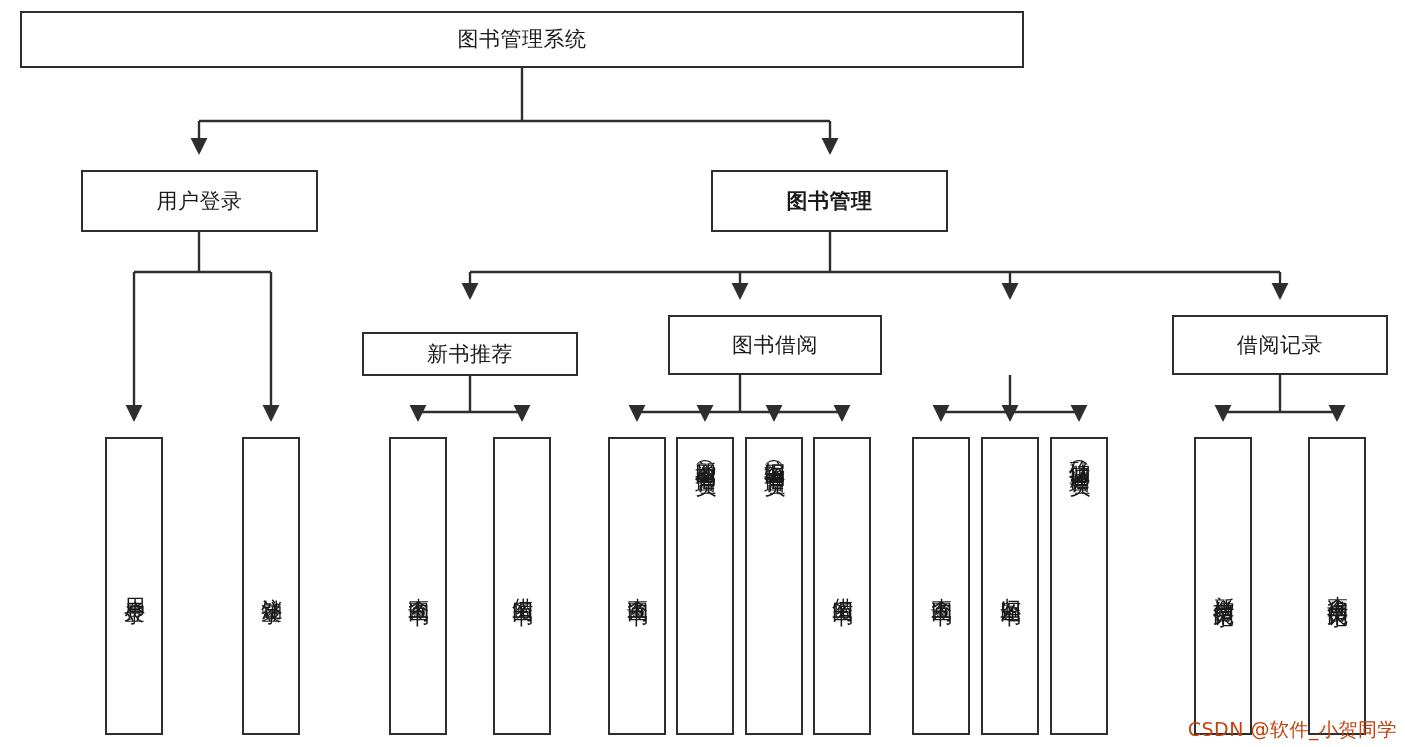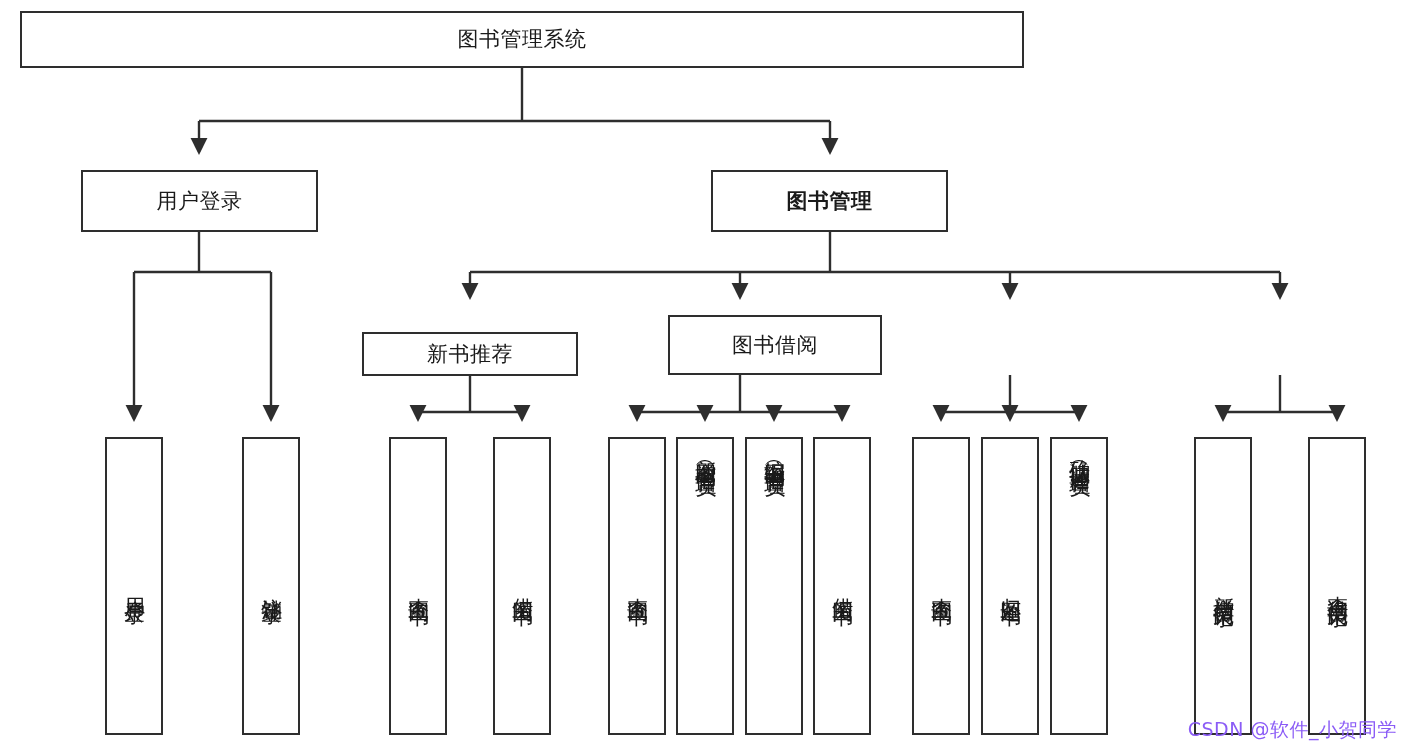--- a/index.html
+++ b/index.html
@@ -77,21 +77,21 @@
     align-items: flex-start;
     justify-content: center;
     padding-top: 4px;
     box-sizing: border-box;
   }
   .watermark {
     position: absolute;
     right: 8px;
     bottom: 4px;
     font-size: 19px;
-    color: #8b5cf6;
+    color: #c2410c;
     letter-spacing: 0.5px;
     white-space: nowrap;
     user-select: none;
   }
 </style>
 </head>
 <body>
 
 <div id="canvas">
 
@@ -160,20 +160,23 @@
 
   <div class="node horiz" style="left:362px; top:332px; width:216px; height:44px;">
     <span class="label">新书推荐</span>
   </div>
 
   <div class="node horiz" style="left:633px; top:315px; width:214px; height:60px;margin-left:35px;">
     <span class="label">图书借阅</span>
   </div>
 
 
+  <div class="node horiz" style="left:1172px; top:315px; width:216px; height:60px;">
+    <span class="label">借阅记录</span>
+  </div>
 
   <div class="node vert" style="left:105px; top:437px; width:58px; height:298px;">
     <span class="vcenter-wrap">
       <span class="label">用户登录</span>
     </span>
   </div>
 
   <div class="node vert" style="left:242px; top:437px; width:58px; height:298px;">
     <span class="vcenter-wrap">
       <span class="label">注销登录</span>

